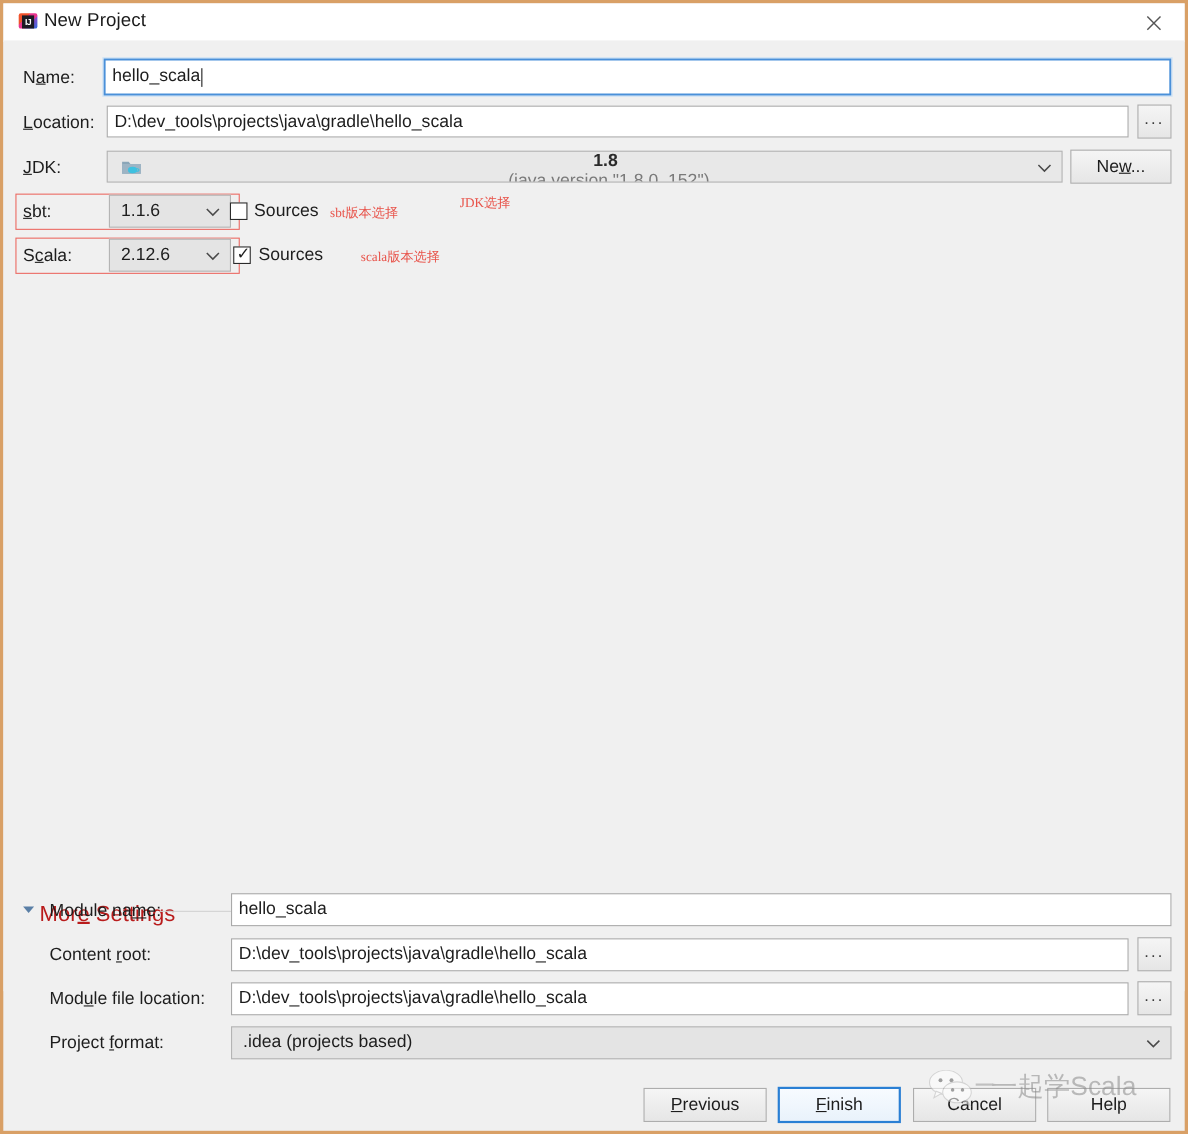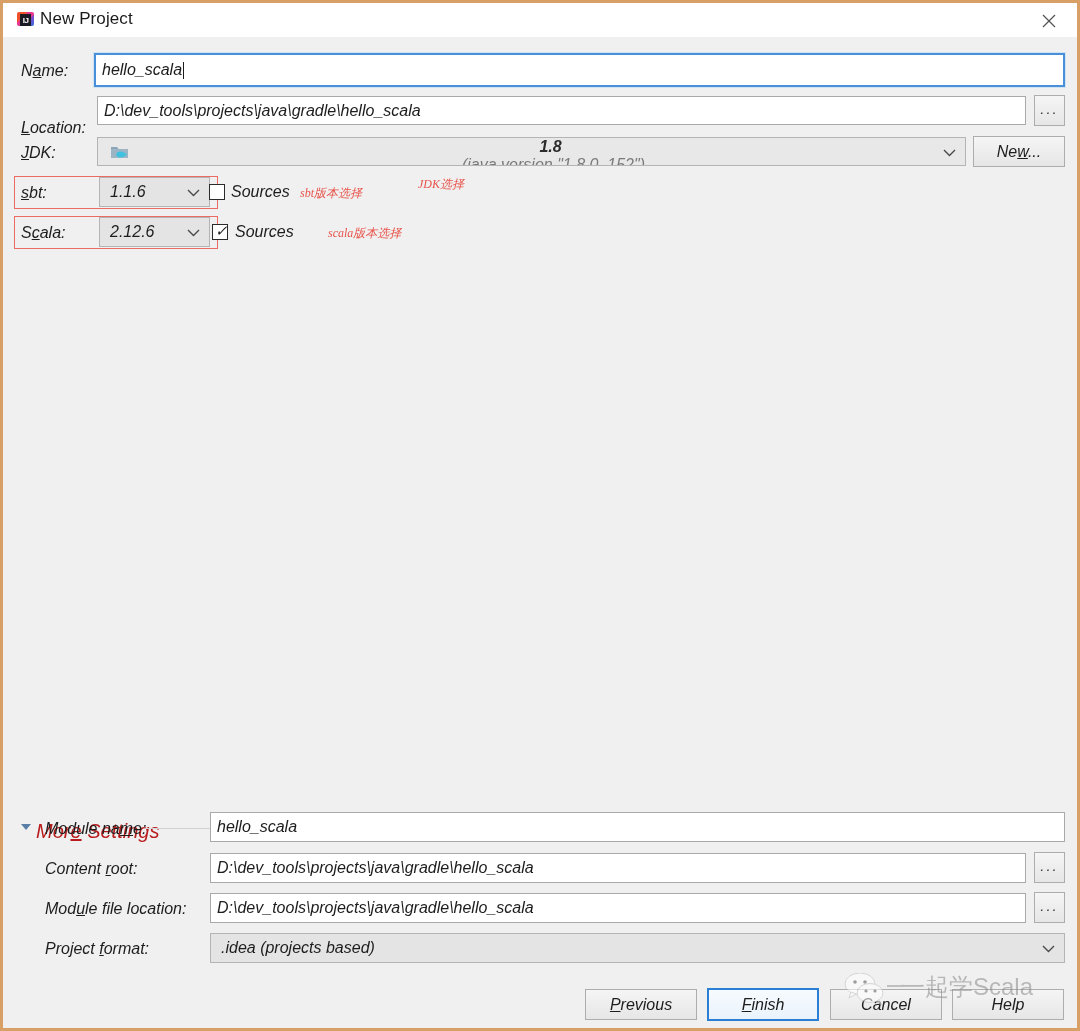--- a/index.html
+++ b/index.html
@@ -66,21 +66,20 @@
   }
   #close-btn svg { position: absolute; left: 15px; top: 11px; }
 
   
   #body-area {
     position: absolute;
     left: 0; top: 34px;
     width: 1074px;
     height: 864px;
     background: #f0f0f0;
-    font-style: italic;
   }
 
   .lbl {
     position: absolute;
     font-size: 16px;
     color: #1d1d1d;
     white-space: nowrap;
   }
   .lbl u { text-decoration: underline; text-underline-offset: 1px; }
 
@@ -261,21 +260,21 @@
   </div>
 
   <div id="body-area">
 
     <div class="lbl" style="left:18px; top:25px;"><span>N</span><u>a</u><span>me:</span></div>
     <div class="tf focused" style="left:91px; top:16px; width:971px; height:34px;">
       <span>hello_scala</span>
         <span class="caret"></span>
     </div>
 
-    <div class="lbl" style="left:18px; top:66px;margin-top:16px;"><u>L</u><span>ocation:</span></div>
+    <div class="lbl" style="left:18px; top:66px;"><u>L</u><span>ocation:</span></div>
     <div class="tf" style="left:94px; top:59px; width:929px; height:29px;">
       <span>D:\dev_tools\projects\java\gradle\hello_scala</span>
     </div>
     <div class="btn dots" style="left:1031px; top:58px; width:31px; height:31px;">...</div>
 
     <div class="lbl" style="left:18px; top:107px;"><u>J</u><span>DK:</span></div>
     <div class="combo disabledlike" style="left:94px; top:100px; width:869px; height:29px; padding-left:38px;flex-direction:column;">
       <svg class="jdk-icon" viewBox="0 0 19 16">
         <path d="M1 3 L7 3 L8.6 5 L18 5 L18 14 L1 14 Z" fill="#8aa6b8"></path>
         <path d="M1 5 L18 5 L18 14 L1 14 Z" fill="#9db4c4"></path>

